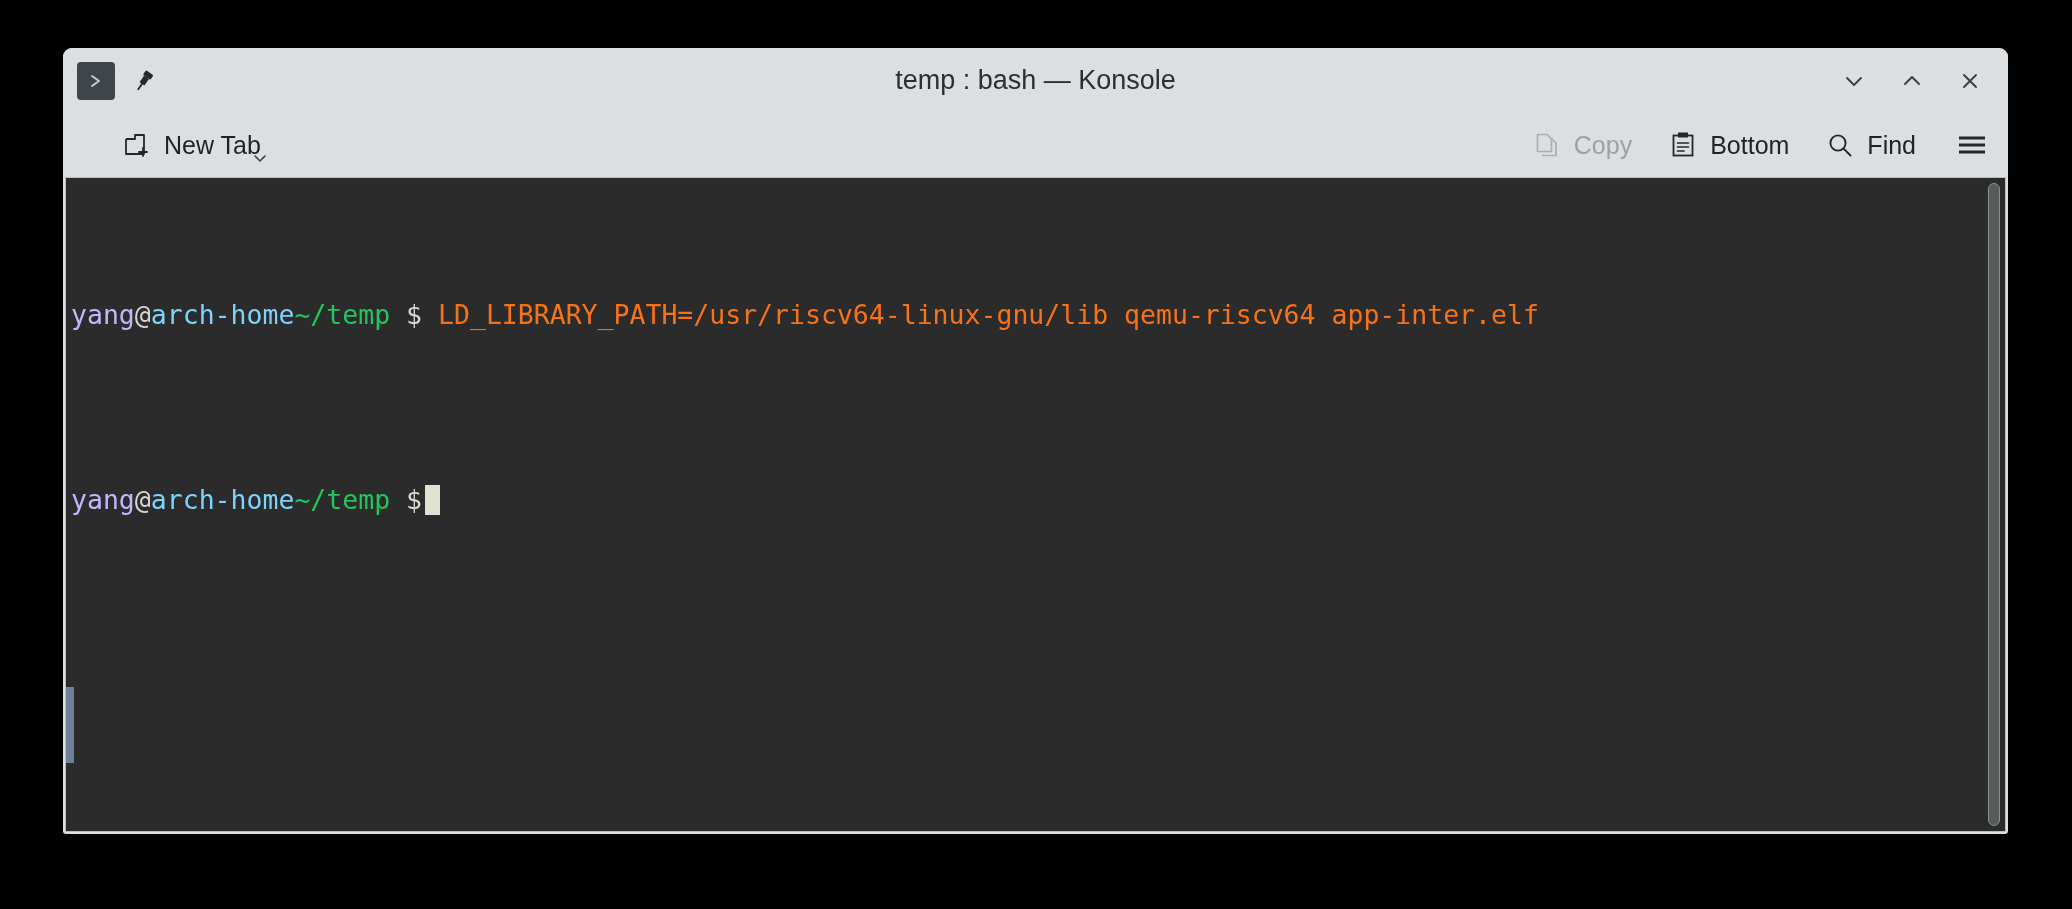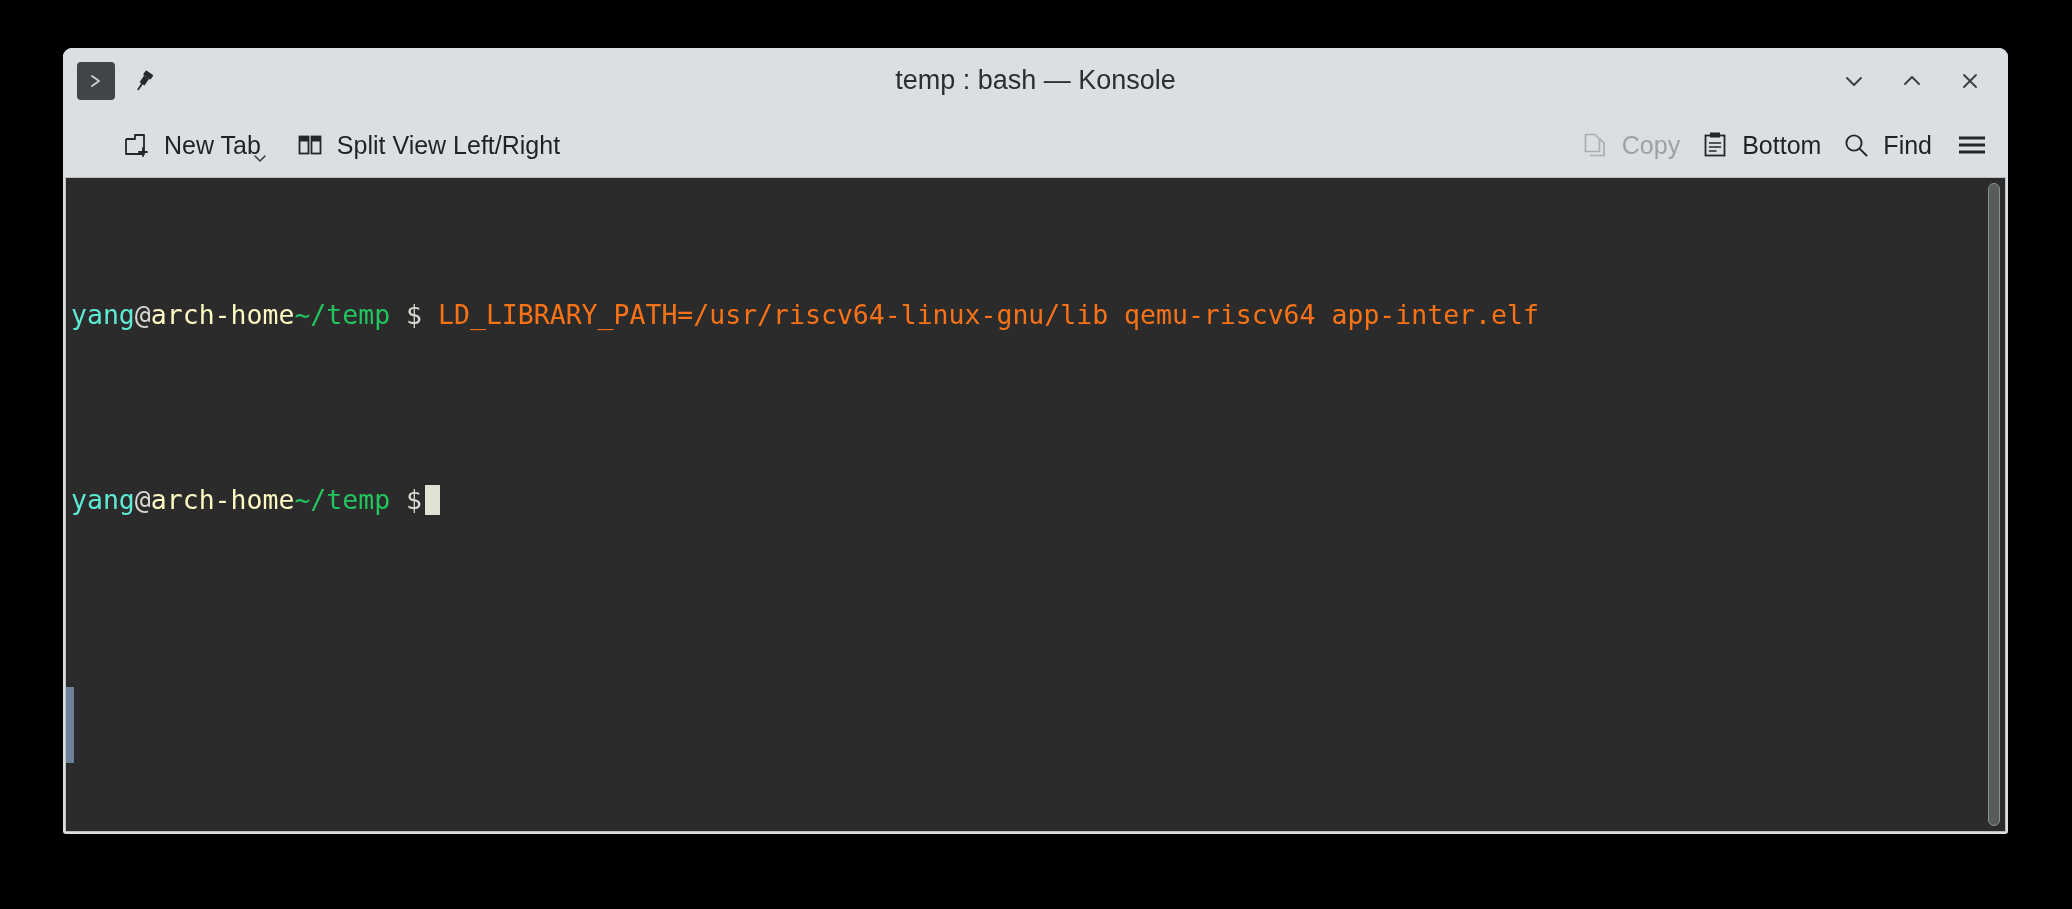--- a/index.html
+++ b/index.html
@@ -146,20 +146,21 @@
   .tb-caret {
     position: absolute;
     right: 2px;
     bottom: -4px;
   }
   .tb-gap-left { margin-left: 14px; }
   .toolbar-spacer { flex: 1 1 auto; }
   .tb-right-group {
     display: flex;
     align-items: center;
+    gap: 16px;
   }
   .hamburger {
     width: 40px;
     height: 40px;
     display: flex;
     align-items: center;
     justify-content: center;
     cursor: pointer;
     margin-left: 10px;
   }
@@ -180,23 +181,23 @@
     left: 0; top: 0; right: 0; bottom: 0;
     padding: 7px 0 0 5px;
     font-family: "DejaVu Sans Mono", monospace;
     font-size: 26.5px;
     line-height: 37px;
     color: #d8d8d2;
     white-space: pre;
     letter-spacing: 0px;
   }
   .t-line { height: 37px; }
-  .c-user   { color: #5eead4; }
+  .c-user   { color: #c4b5fd; }
   .c-at     { color: #d8d8d2; }
-  .c-host   { color: #fef9c3; }
+  .c-host   { color: #7dd3fc; }
   .c-path   { color: #22c55e; }
   .c-dollar { color: #d8d8d2; }
   .c-cmd    { color: #f97316; }
   .c-out    { color: #e8e8e2; }
   .cursor-block {
     display: inline-block;
     width: 15px;
     height: 30px;
     background: #e0e2d4;
     vertical-align: -6px;
@@ -292,31 +293,20 @@
           </svg>
         </span>
         <span class="tb-label">New Tab</span>
         <span class="tb-caret">
           <svg width="18" height="12" viewBox="0 0 18 12" fill="none">
             <path d="M4 4 L9 9 L14 4" stroke="#3a3f42" stroke-width="1.6" stroke-linecap="round" stroke-linejoin="round"></path>
           </svg>
         </span>
       </div>
 
-      <div class="tb-item tb-gap-left">
-        <span class="tb-icon">
-          <svg width="28" height="28" viewBox="0 0 28 28" fill="none">
-            <rect x="3.5" y="5.5" width="9" height="17" stroke="#22272a" stroke-width="1.8"></rect>
-            <rect x="15.5" y="5.5" width="9" height="17" stroke="#22272a" stroke-width="1.8"></rect>
-            <rect x="3.5" y="5.5" width="9" height="5" fill="#22272a"></rect>
-            <rect x="15.5" y="5.5" width="9" height="5" fill="#22272a"></rect>
-          </svg>
-        </span>
-        <span class="tb-label">Split View Left/Right</span>
-      </div>
 
 
       <div class="toolbar-spacer"></div>
 
       <div class="tb-right-group">
 
         <div class="tb-item disabled">
           <span class="tb-icon">
             <svg width="28" height="28" viewBox="0 0 28 28" fill="none">
               <path d="M4.5 3.5 L14 3.5 L18.5 8 L18.5 20.5 L4.5 20.5 Z" stroke="#a9aeb1" stroke-width="1.7" stroke-linejoin="round"></path>

